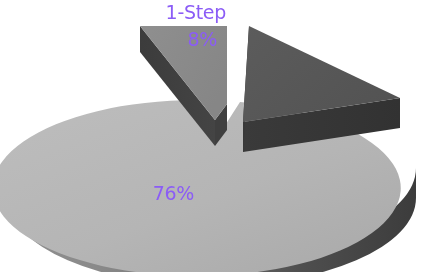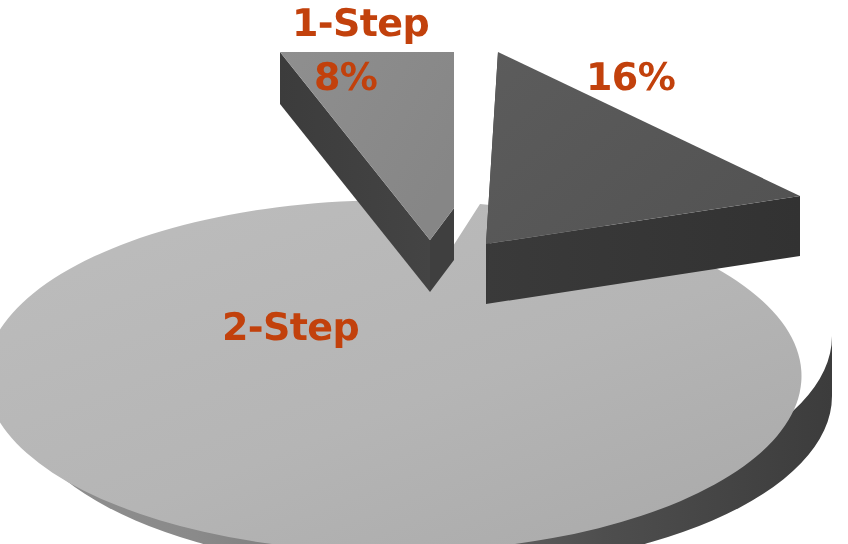--- a/index.html
+++ b/index.html
@@ -21,26 +21,26 @@
   }
   #pie-svg {
     position: absolute;
     left: 0;
     top: 0;
     width: 424px;
     height: 272px;
   }
   .slice-label {
     position: absolute;
-    color: #c2410c;
-    font-weight: bold;
+    color: #8b5cf6;
+    font-weight: normal;
     font-family: "DejaVu Sans", sans-serif;
     white-space: nowrap;
     letter-spacing: -0.3px;
-    text-align: left;
+    text-align: right;
     line-height: 1;
   }
   .label-name {
     font-size: 19px;
   }
   .label-value {
     font-size: 19px;
   }
   #label-1step-name { left: 146px; top: 3px; width: 80px; }
   #label-1step-value { left: 157px; top: 30px; width: 60px; }
@@ -126,17 +126,16 @@
       <path fill="url(#grad3StepTop)" d="M 249 26
                L 400 98
                L 243 122
                Z"></path>
     </g>
   </svg>
 
   <div class="slice-label label-name" id="label-1step-name">1-Step</div>
   <div class="slice-label label-value" id="label-1step-value">8%</div>
 
-  <div class="slice-label label-value" id="label-3step-value">16%</div>
 
-  <div class="slice-label label-name" id="label-2step-name">2-Step</div>
+  <div class="slice-label label-value" id="label-2step-value">76%</div>
 
 </div>
 
 </body></html>

